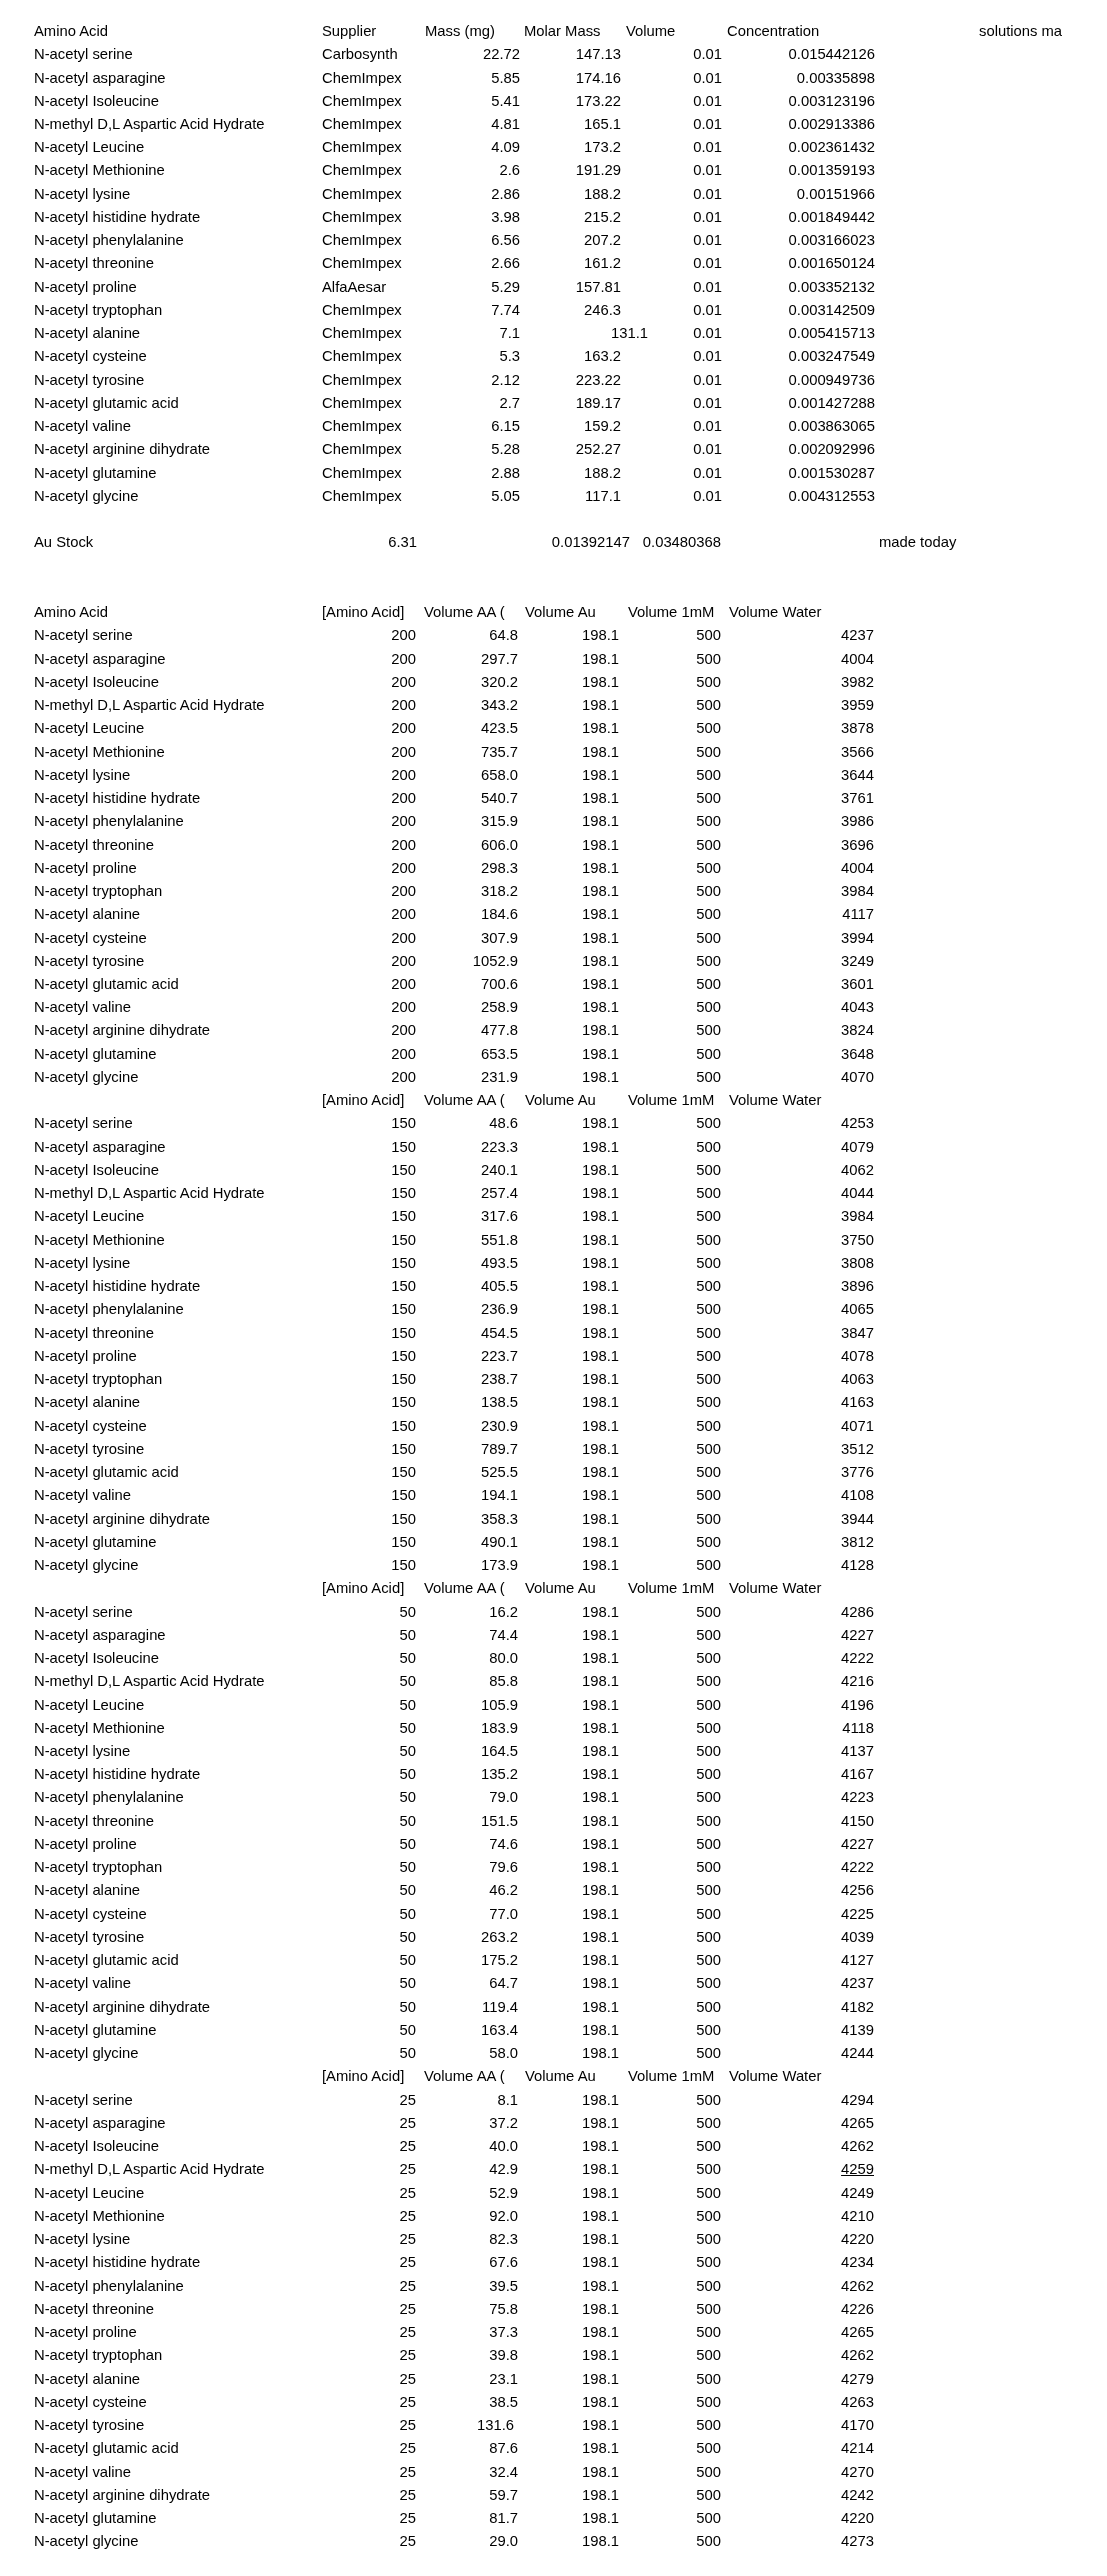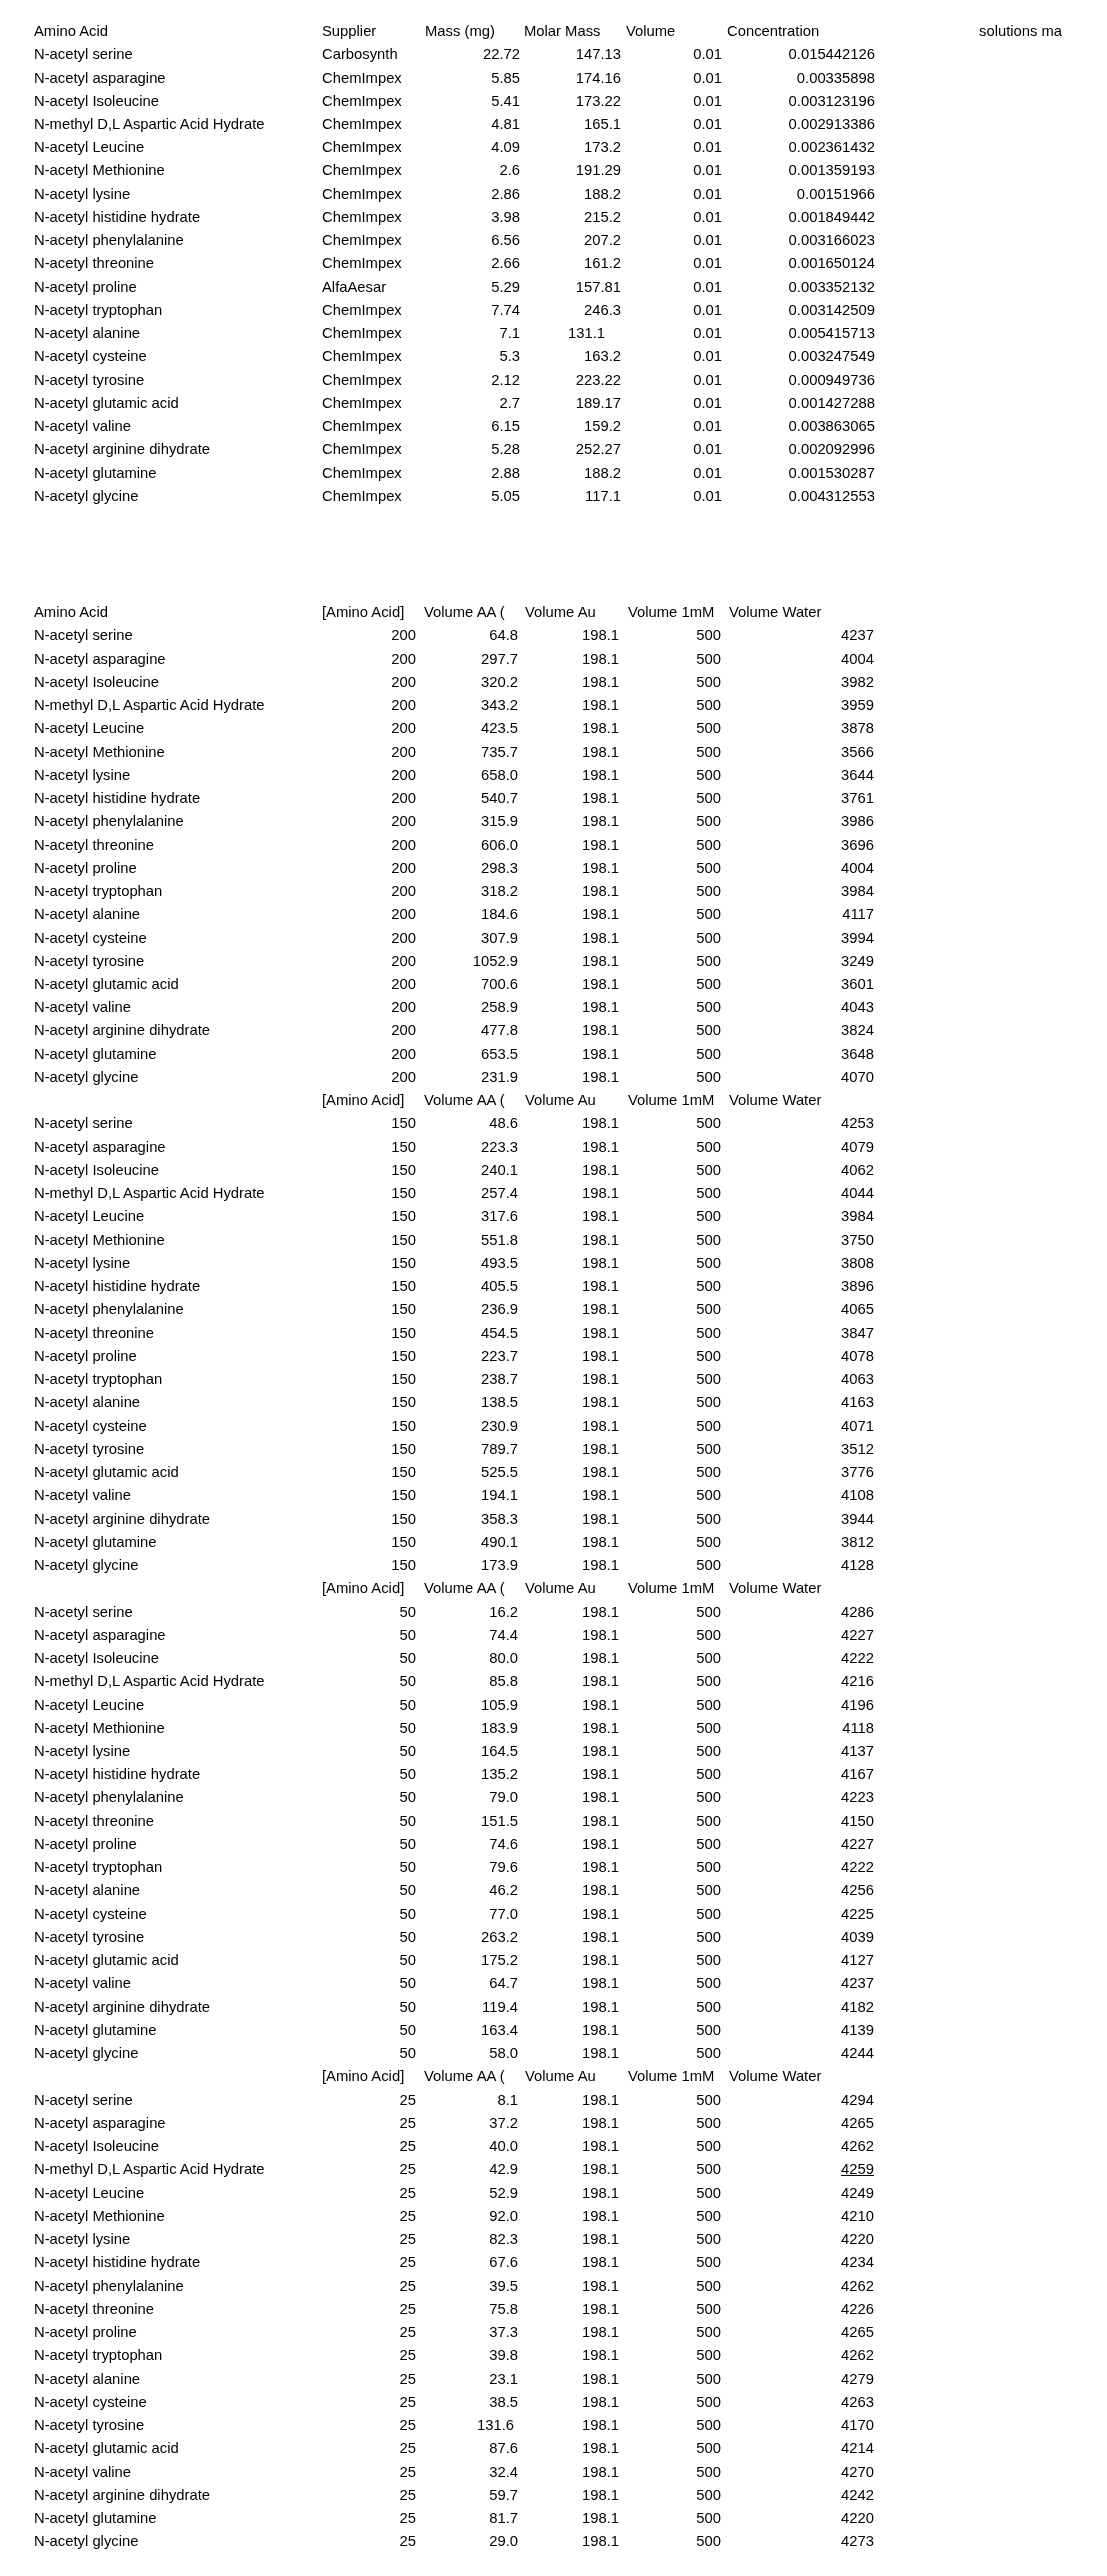--- a/index.html
+++ b/index.html
@@ -117,21 +117,21 @@
       <div class="cell l" style="left: 322px; width: 101px;">ChemImpex</div>
       <div class="cell r" style="left: 425px; width: 95px;">7.74</div>
       <div class="cell r" style="left: 524px; width: 97px;">246.3</div>
       <div class="cell r" style="left: 626px; width: 96px;">0.01</div>
       <div class="cell r" style="left: 727px; width: 148px;">0.003142509</div>
     </div>
     <div class="row" style="top: 322px;">
       <div class="cell l" style="left: 34px; width: 286px;">N-acetyl alanine</div>
       <div class="cell l" style="left: 322px; width: 101px;">ChemImpex</div>
       <div class="cell r" style="left: 425px; width: 95px;">7.1</div>
-      <div class="cell r" style="left: 508px; width: 97px;">131.1</div>
+      <div class="cell r" style="left: 551px; width: 97px;">131.1</div>
       <div class="cell r" style="left: 626px; width: 96px;">0.01</div>
       <div class="cell r" style="left: 727px; width: 148px;">0.005415713</div>
     </div>
     <div class="row" style="top: 345px;">
       <div class="cell l" style="left: 34px; width: 286px;">N-acetyl cysteine</div>
       <div class="cell l" style="left: 322px; width: 101px;">ChemImpex</div>
       <div class="cell r" style="left: 425px; width: 95px;">5.3</div>
       <div class="cell r" style="left: 524px; width: 97px;">163.2</div>
       <div class="cell r" style="left: 626px; width: 96px;">0.01</div>
       <div class="cell r" style="left: 727px; width: 148px;">0.003247549</div>
@@ -176,20 +176,27 @@
       <div class="cell r" style="left: 626px; width: 96px;">0.01</div>
       <div class="cell r" style="left: 727px; width: 148px;">0.001530287</div>
     </div>
     <div class="row" style="top: 485px;">
       <div class="cell l" style="left: 34px; width: 286px;">N-acetyl glycine</div>
       <div class="cell l" style="left: 322px; width: 101px;">ChemImpex</div>
       <div class="cell r" style="left: 425px; width: 95px;">5.05</div>
       <div class="cell r" style="left: 524px; width: 97px;">117.1</div>
       <div class="cell r" style="left: 626px; width: 96px;">0.01</div>
       <div class="cell r" style="left: 727px; width: 148px;">0.004312553</div>
+    </div>
+    <div class="row" style="top: 531px;">
+      <div class="cell l" style="left: 34px; width: 286px;">Au Stock</div>
+      <div class="cell r" style="left: 322px; width: 95px;">6.31</div>
+      <div class="cell r" style="left: 525px; width: 105px;">0.01392147</div>
+      <div class="cell r" style="left: 630px; width: 91px;">0.03480368</div>
+      <div class="cell l" style="left: 879px; width: 114px;">made today</div>
     </div>
     <div class="row" style="top: 601px;">
       <div class="cell l" style="left: 34px; width: 286px;">Amino Acid</div>
       <div class="cell l" style="left: 322px; width: 102px;">[Amino Acid]</div>
       <div class="cell l" style="left: 424px; width: 101px;">Volume AA (</div>
       <div class="cell l" style="left: 525px; width: 103px;">Volume Au</div>
       <div class="cell l" style="left: 628px; width: 101px;">Volume 1mM</div>
       <div class="cell l" style="left: 729px; width: 153px;">Volume Water</div>
     </div>
     <div class="row" style="top: 624px;">

